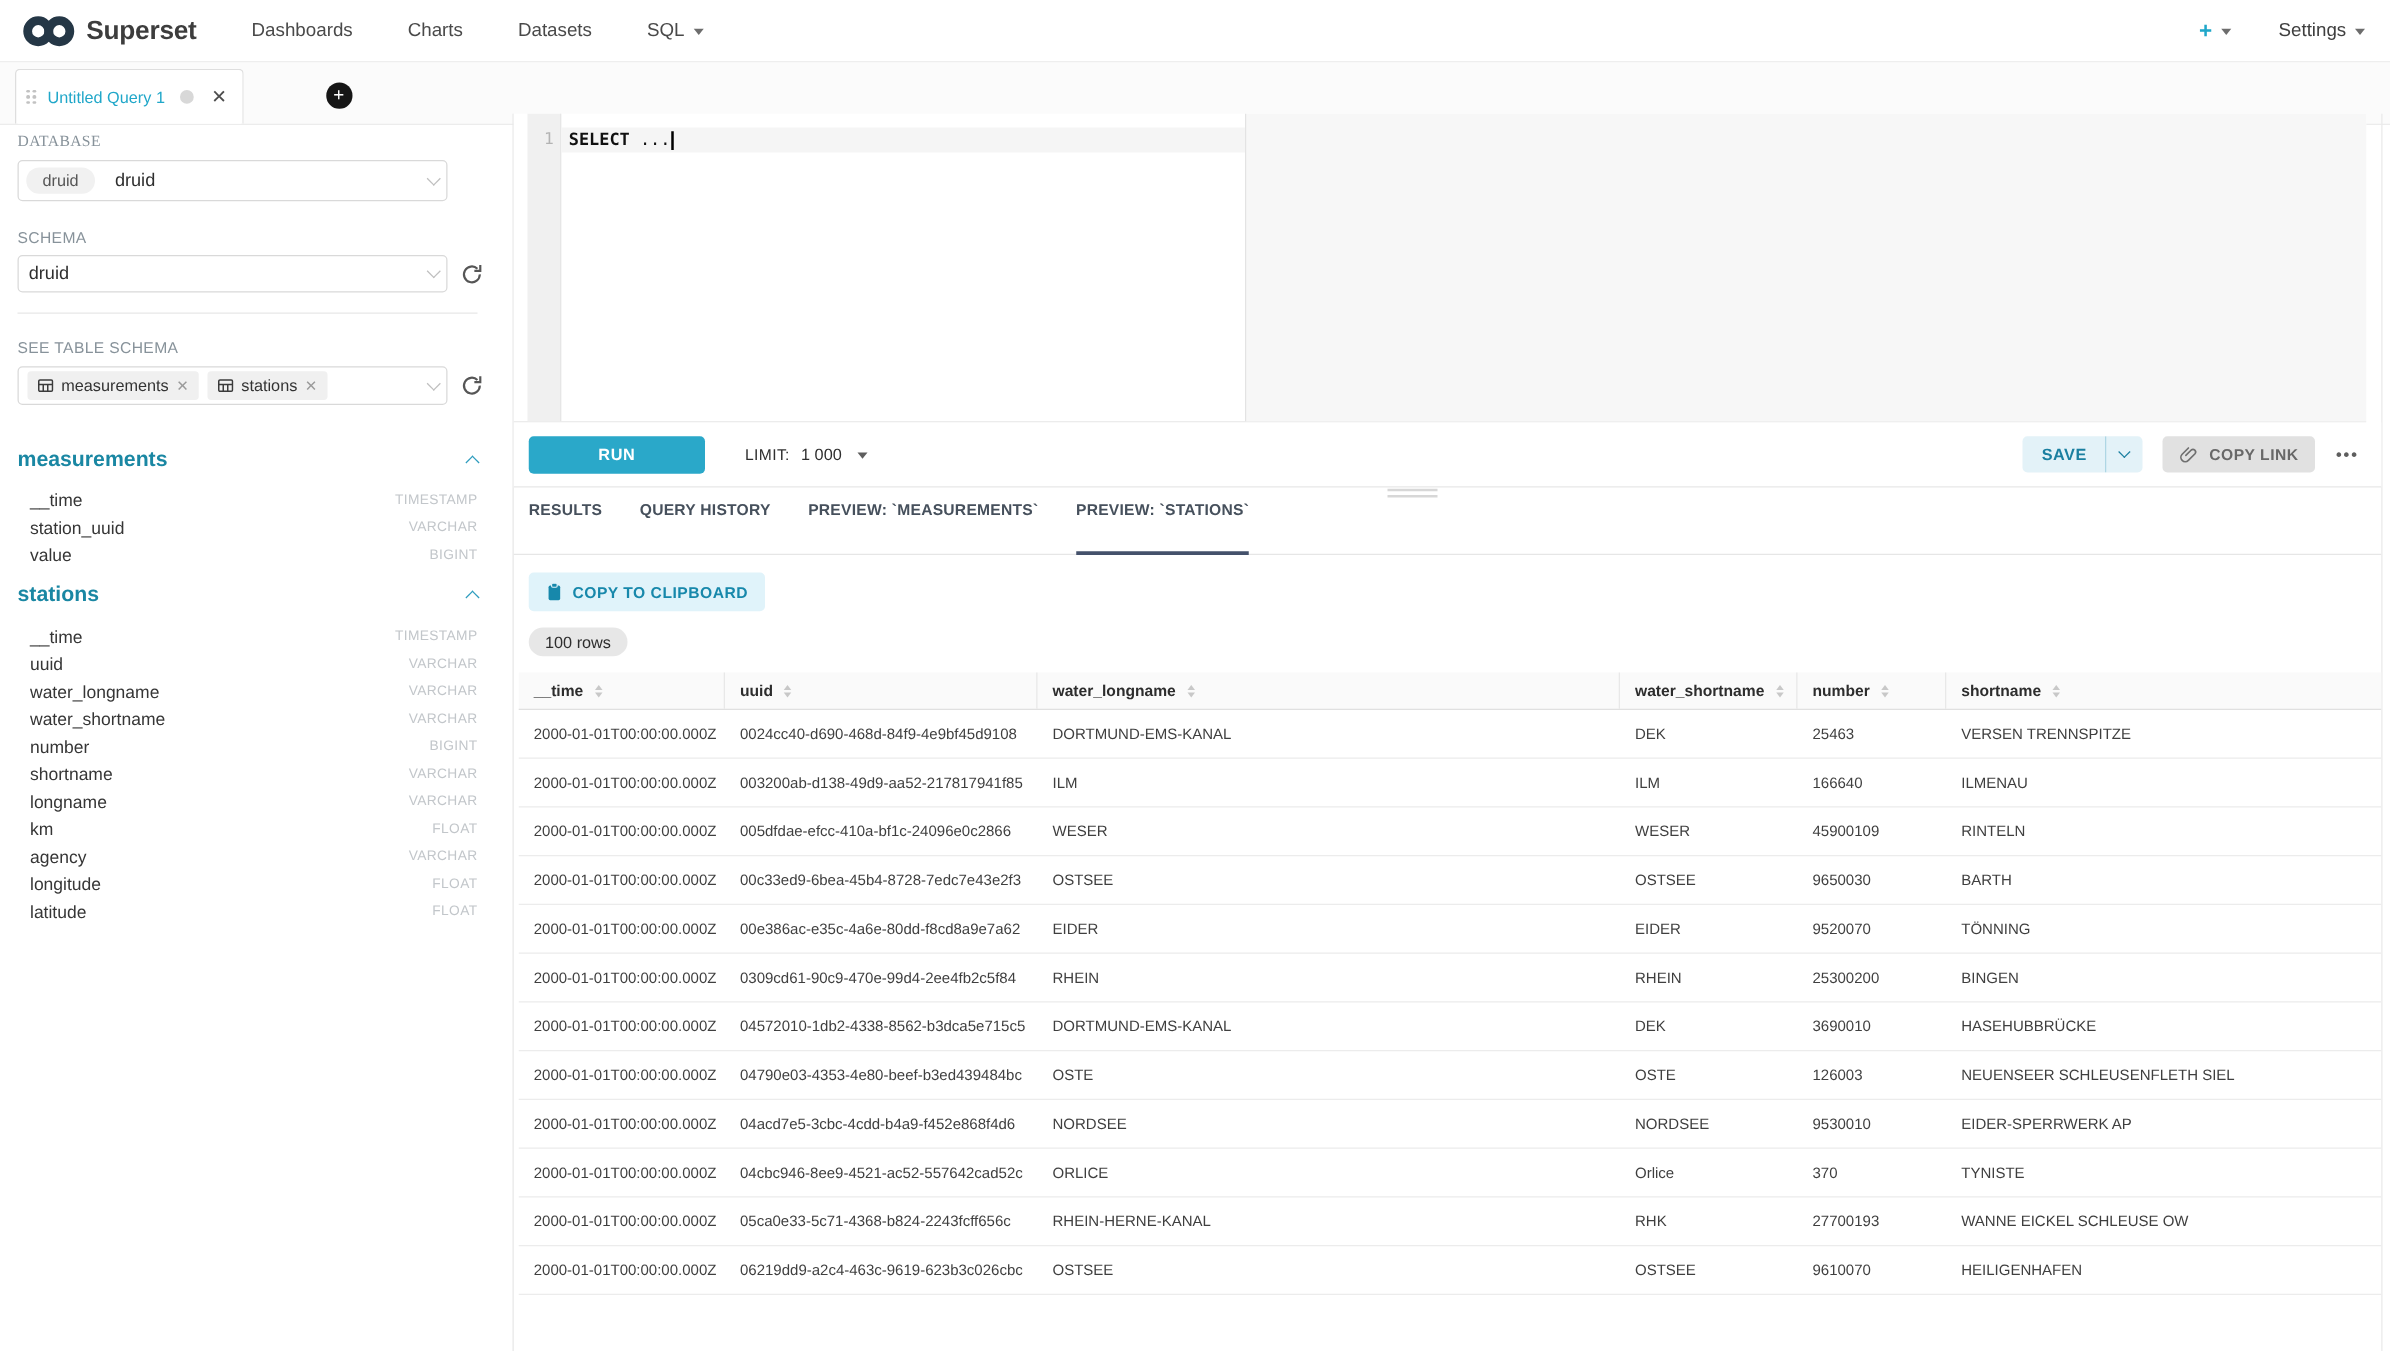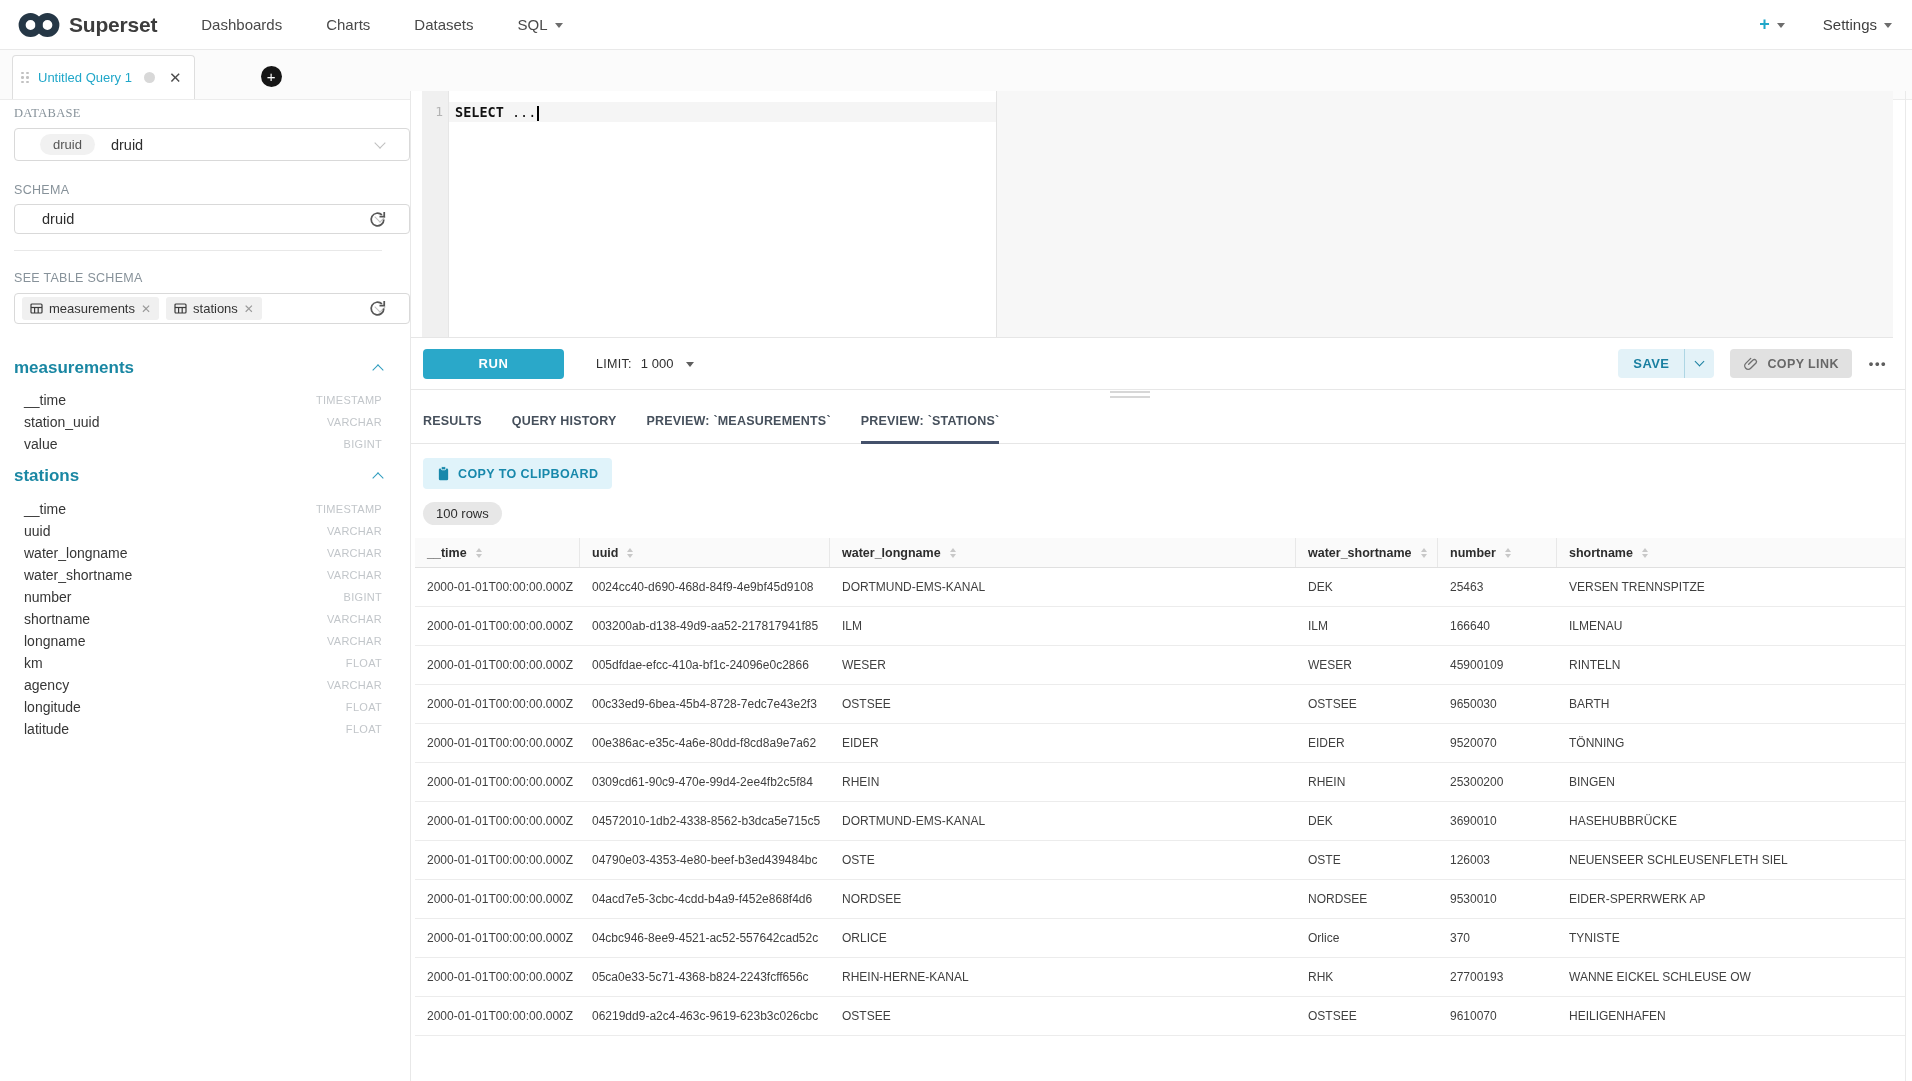--- a/index.html
+++ b/index.html
@@ -31,22 +31,22 @@
   .qtab-close { color:#4d4d4d; font-size:15px; margin-left:14px; cursor:pointer; line-height:1; }
   .newtab-btn { width:21px; height:21px; border-radius:50%; background:#161616; color:#fff; font-size:15px;
                 display:flex; align-items:center; justify-content:center; margin-left:22px; margin-bottom:12px;
                 cursor:pointer; line-height:1; }
 
   
   .sidebar { position:absolute; left:14px; top:100px; width:368px; }
   .vsep { position:absolute; left:410px; top:91px; bottom:0; width:1px; background:#e8e8e8; }
   .vsep-right { position:absolute; left:1905px; top:91px; bottom:0; width:1px; background:#eaeaea; }
   .side-label { position:absolute; left:0; font-size:12.5px; color:#87929a; letter-spacing:0.3px; }
-  .select { position:absolute; left:0; width:396px; border:1px solid #d9d9d9; border-radius:4px; background:#fff;
-            display:flex; align-items:center; padding:0 25px; cursor:pointer; }
+  .select { position:absolute; left:0; width:344px; border:1px solid #d9d9d9; border-radius:4px; background:#fff;
+            display:flex; align-items:center; padding:0 6px; cursor:pointer; }
   .chev { display:inline-block; width:8px; height:8px; border-right:1.6px solid #bfbfbf; border-bottom:1.6px solid #bfbfbf;
           transform:rotate(45deg); margin-top:-4px; }
   .chev.up { border-color:#2e9cbe; transform:rotate(-135deg); margin-top:4px; }
   .select .chev { margin-left:auto; }
   .db-chip { background:#f1f1f1; border-radius:14px; padding:3px 13px; font-size:13px; color:#555; }
   .select-value { font-size:14.5px; color:#2e2e2e; margin-left:16px; }
   .schema-value { font-size:14.5px; color:#2e2e2e; margin-left:2px; }
   .refresh-btn { position:absolute; left:351px; width:24px; height:24px; cursor:pointer; display:flex;
                  align-items:center; justify-content:center; }
   .side-divider { position:absolute; left:0; width:368px; height:1px; background:#e8e8e8; }
@@ -99,21 +99,21 @@
                   font-size:12.5px; letter-spacing:0.4px; cursor:pointer; }
   .more-btn { margin-left:17px; color:#5e5e5e; font-size:13px; font-weight:bold; letter-spacing:1.5px;
               cursor:pointer; }
 
   .drag-handle { position:absolute; left:1110px; top:391px; width:40px; cursor:row-resize; }
   .drag-handle i { display:block; height:1.5px; background:#d7d7d7; margin-bottom:3.5px; }
 
   
   .rtabs { position:absolute; left:411px; top:400px; width:1494px; height:44px; border-bottom:1px solid #e6e6e6;
            display:flex; align-items:flex-end; gap:30px; padding-left:12px; }
-  .rtab { font-size:12.5px; font-weight:bold; color:#46505c; letter-spacing:0.2px; padding-bottom:13px;
+  .rtab { font-size:12.5px; font-weight:bold; color:#46505c; letter-spacing:0.2px; padding-bottom:26px;
           border-bottom:3px solid transparent; margin-bottom:-1px; cursor:pointer; white-space:nowrap; }
   .rtab.active { border-bottom-color:#44516b; }
 
   
   .controls { position:absolute; left:423px; top:458px; width:1482px; display:flex; gap:9px; }
   .copyclip-btn { height:31px; background:#e0f3fa; border:none; border-radius:4px; display:flex;
                   align-items:center; padding:0 14px; gap:8px; color:#1788ab; font-weight:bold;
                   font-size:12.5px; letter-spacing:0.4px; cursor:pointer;
                   font-family:"Liberation Sans",sans-serif; }
   .filter-input { flex:1; height:31px; border:1px solid #d9d9d9; border-radius:4px; padding:0 12px;

